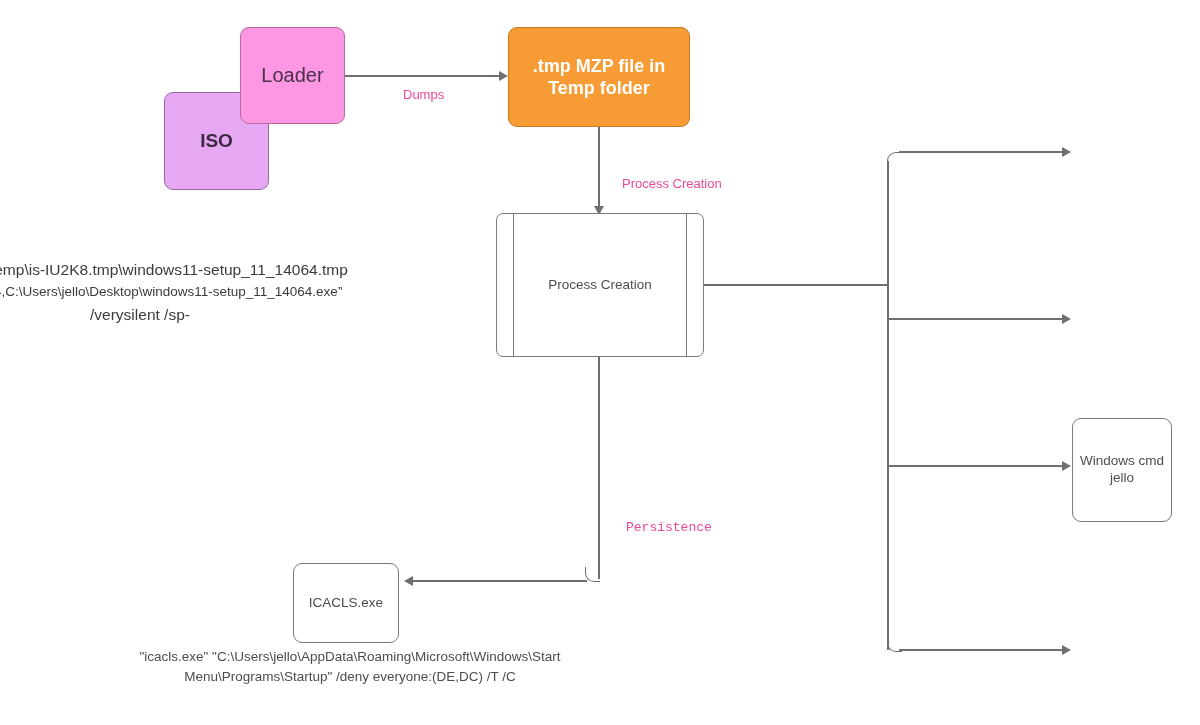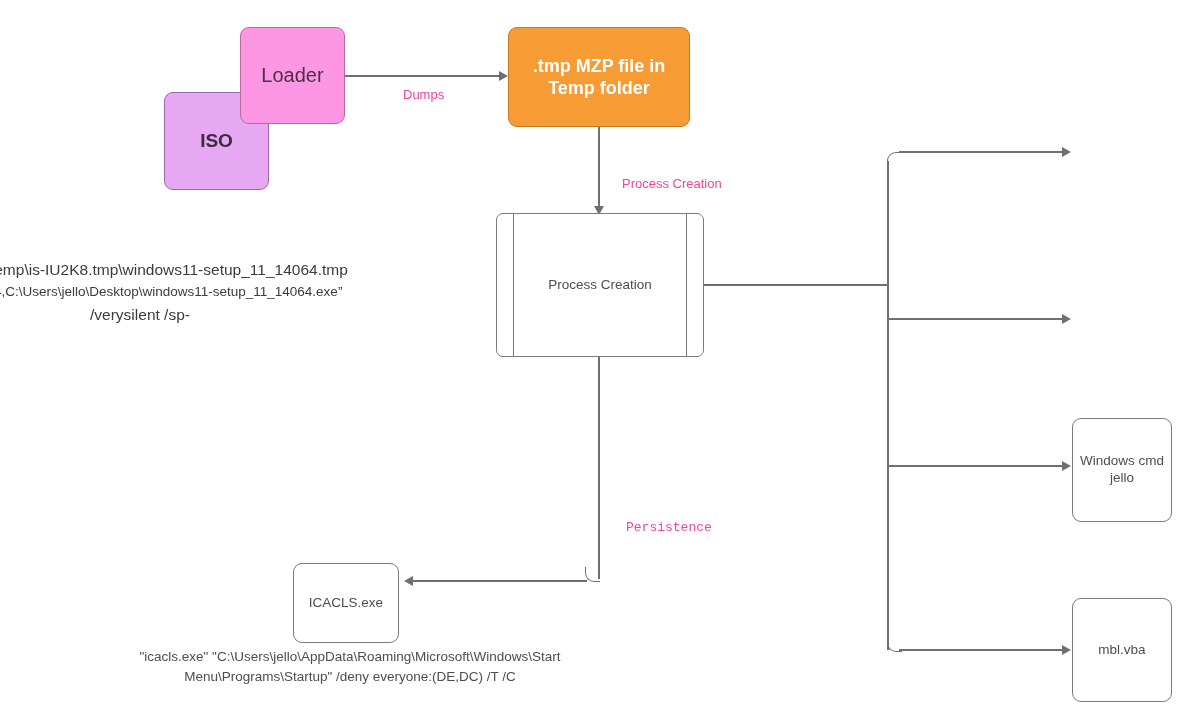--- a/index.html
+++ b/index.html
@@ -185,23 +185,20 @@
   <div class="ln h" style="left:899px;top:649px;width:170px;"></div>
   <div class="arrow right" style="left:1062px;top:645px;"></div>
 
 
 
   <div class="node node-plain" style="left:1072px;top:418px;width:100px;height:104px;flex-direction:column;">
     <span>Windows cmd</span>
     <span>jello</span>
   </div>
 
-  <div class="node node-plain" style="left:1072px;top:598px;width:100px;height:104px;">
-    <span>mbl.vba</span>
-  </div>
 
   <div class="ln v" style="left:598px;top:357px;height:222px;"></div>
   <div class="elbow" style="left:585px;top:567px;width:14px;height:14px;border-top:none;border-right:none;border-bottom-left-radius:9px;border-top-left-radius:0;border-bottom-right-radius:0;"></div>
   <div class="ln h" style="left:413px;top:580px;width:174px;"></div>
   <div class="arrow left" style="left:404px;top:576px;"></div>
   <div class="edge-label" style="left:626px;top:520px;font-family:Liberation Mono, monospace;">Persistence</div>
 
   <div class="node node-plain" style="left:293px;top:547px;width:106px;height:80px;margin-top:16px;">
     <span>ICACLS.exe</span>
   </div>

